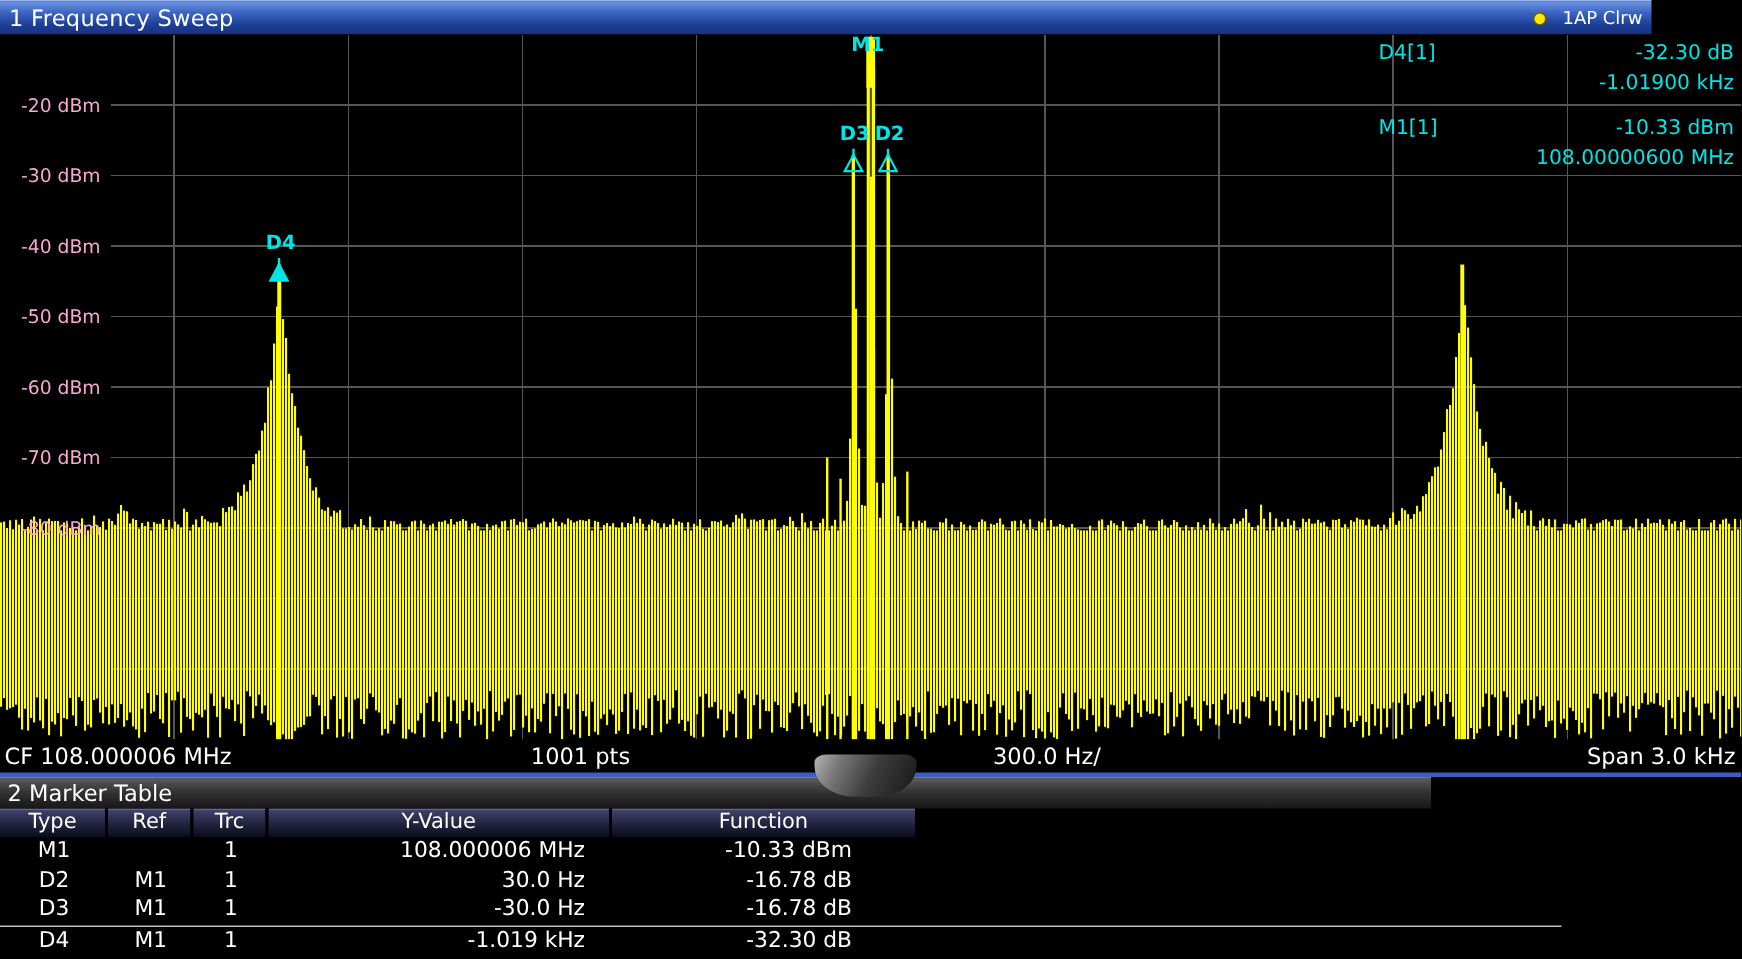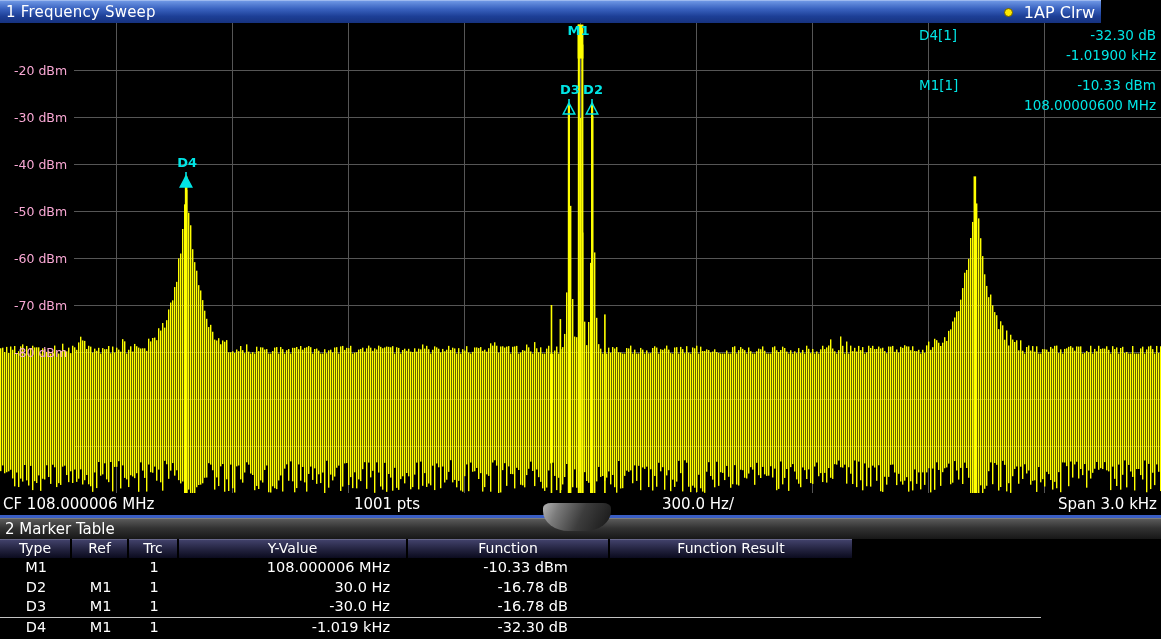--- a/index.html
+++ b/index.html
@@ -6,21 +6,21 @@
   html,body { background:#000; }
   body { font-family:"DejaVu Sans","Liberation Sans",sans-serif; }
   #screen { position:relative; width:1161px; height:639px; background:#000; overflow:hidden; }
 
   
   #w1-titlebar { position:absolute; left:0; top:0; width:1101px; height:23px;
     background:linear-gradient(180deg,#6d96e4 0%,#3a63c0 35%,#1d3f96 70%,#16327f 100%);
     border-top:1px solid #9db9ef; display:flex; align-items:center; justify-content:space-between;
     padding:0 6px; }
   #w1-title { color:#fff; font-size:15px; letter-spacing:.2px; }
-  #trace-ind { display:flex; align-items:center; gap:11px; color:#fff; font-size:16px; }
+  #trace-ind { display:flex; align-items:center; gap:11px; color:#fff; font-size:12px; }
   #trace-dot { width:9px; height:9px; border-radius:50%; background:#ffe800; border:1px solid #6b5c00; }
 
   
   #plot { position:absolute; left:0; top:23px; width:1161px; height:470px; background:#000; }
   #trace-svg { position:absolute; left:0; top:0; }
   .ytick { position:absolute; left:14px; color:#f9a8d4; font-size:12.5px; white-space:nowrap;
            transform:translateY(-50%); }
 
   .marker-label { position:absolute; color:#00e5e5; font-size:13px; font-weight:bold; white-space:nowrap; }
   .marker-sym   { position:absolute; }
@@ -33,21 +33,21 @@
   
   #plot-footer { position:absolute; left:0; top:493px; width:1161px; height:22px; background:#000;
     color:#fff; font-size:15px; }
   #f-cf   { position:absolute; left:3px;  top:2px; }
   #f-pts  { position:absolute; left:337px; top:2px; width:100px; text-align:center; }
   #f-hzdiv{ position:absolute; left:648px; top:2px; width:100px; text-align:center; }
   #f-span { position:absolute; right:4px; top:2px; }
   #blue-sep { position:absolute; left:0; top:515px; width:1161px; height:3px; background:#3a5ec4; }
 
   
-  #w2-titlebar { position:absolute; left:0; top:518px; width:1161px; height:21px;
+  #w2-titlebar { position:absolute; left:0; top:518px; width:954px; height:21px;
     background:linear-gradient(180deg,#5a5a5a 0%,#333 45%,#171717 100%);
     border-top:1px solid #7c7c7c; color:#fff; font-size:15px; padding-left:5px;
     display:flex; align-items:center; }
   #grabber { position:absolute; left:543px; top:503px; width:68px; height:28px;
     background:linear-gradient(115deg,#b5b5b5 0%,#7a7a7a 22%,#3d3d3d 55%,#161616 100%);
     border-radius:8px 8px 26px 26px / 5px 5px 20px 20px; z-index:5; }
 
   #mtable { position:absolute; left:0; top:539px; width:1041px; }
   .mt-row { display:grid; grid-template-columns:72px 57px 50px 229px 202px 242px 1fr; width:100%; }
   #mt-header .cell { background:linear-gradient(180deg,#44446e 0%,#23233f 55%,#0b0b1e 100%);
@@ -745,21 +745,20 @@
     <span>2 Marker Table</span>
   </div>
 
   <div id="mtable">
     <div id="mt-header" class="mt-row">
         <div class="cell">Type</div>
         <div class="cell">Ref</div>
         <div class="cell">Trc</div>
         <div class="cell">Y-Value</div>
         <div class="cell">Function</div>
-        <div class="cell">Function Result</div>
       </div>
     <div id="mt-body">
         <div class="mt-row">
           <div class="cell">M1</div>
           <div class="cell"></div>
           <div class="cell">1</div>
           <div class="cell num xv">108.000006 MHz</div>
           <div class="cell num yv">-10.33 dBm</div>
           <div class="cell"></div>
           <div class="cell"></div>

